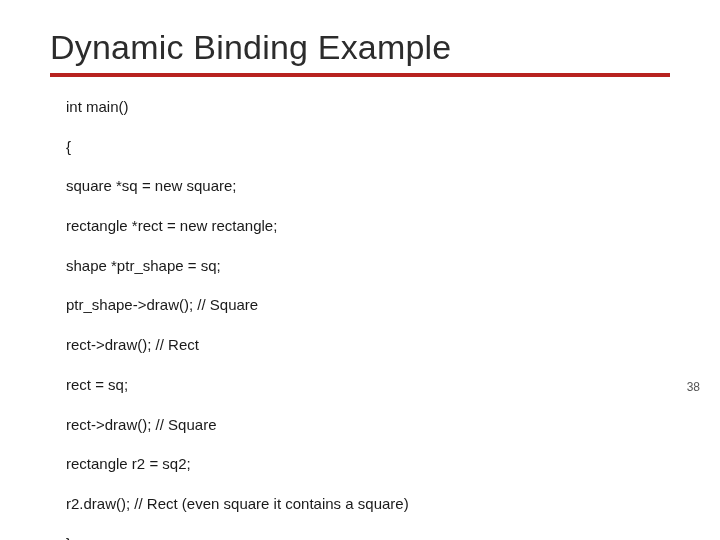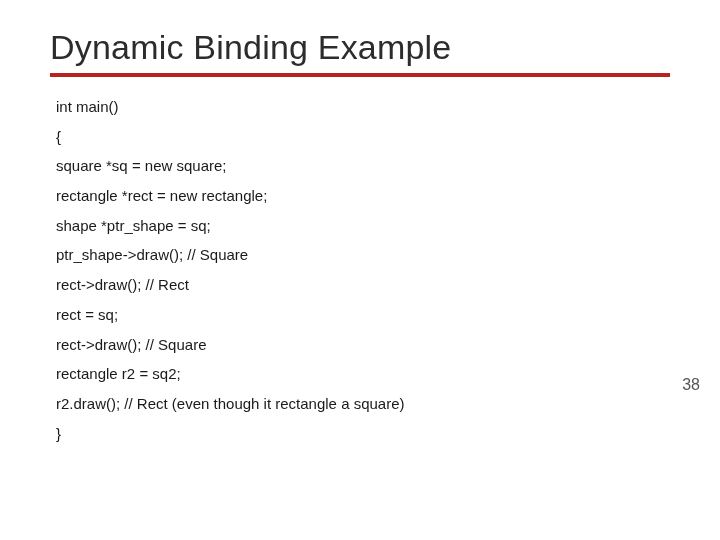--- a/index.html
+++ b/index.html
@@ -32,28 +32,28 @@
     background: #b8221f;
     margin: 0 0 18px 0;
   }
   .code {
     font-size: 15px;
     line-height: 1.58;
     color: #1a1a1a;
     font-weight: 400;
   }
   .code p {
-    margin: 6px;
+    margin: 16px;
     white-space: pre;
   }
   .pagenum {
     position: absolute;
     right: 20px;
     bottom: 14px;
-    font-size: 16px;
+    font-size: 12px;
     color: #555;
   }
 </style>
 </head>
 <body>
 
 <div class="slide">
 
   <h1 class="title">Dynamic Binding Example</h1>
   <div class="rule"></div>
@@ -62,19 +62,19 @@
     <p>int main()</p>
     <p>{</p>
     <p>square *sq = new square;</p>
     <p>rectangle *rect = new rectangle;</p>
     <p>shape *ptr_shape = sq;</p>
     <p>ptr_shape-&gt;draw(); // Square</p>
     <p>rect-&gt;draw(); // Rect</p>
     <p>rect = sq;</p>
     <p>rect-&gt;draw(); // Square</p>
     <p>rectangle r2 = sq2;</p>
-    <p>r2.draw(); // Rect (even though it rectangle a square)</p>
+    <p>r2.draw(); // Rect (even square it contains a square)</p>
     <p>}</p>
   </div>
 
   <div class="pagenum">38</div>
 
 </div>
 
 </body></html>

